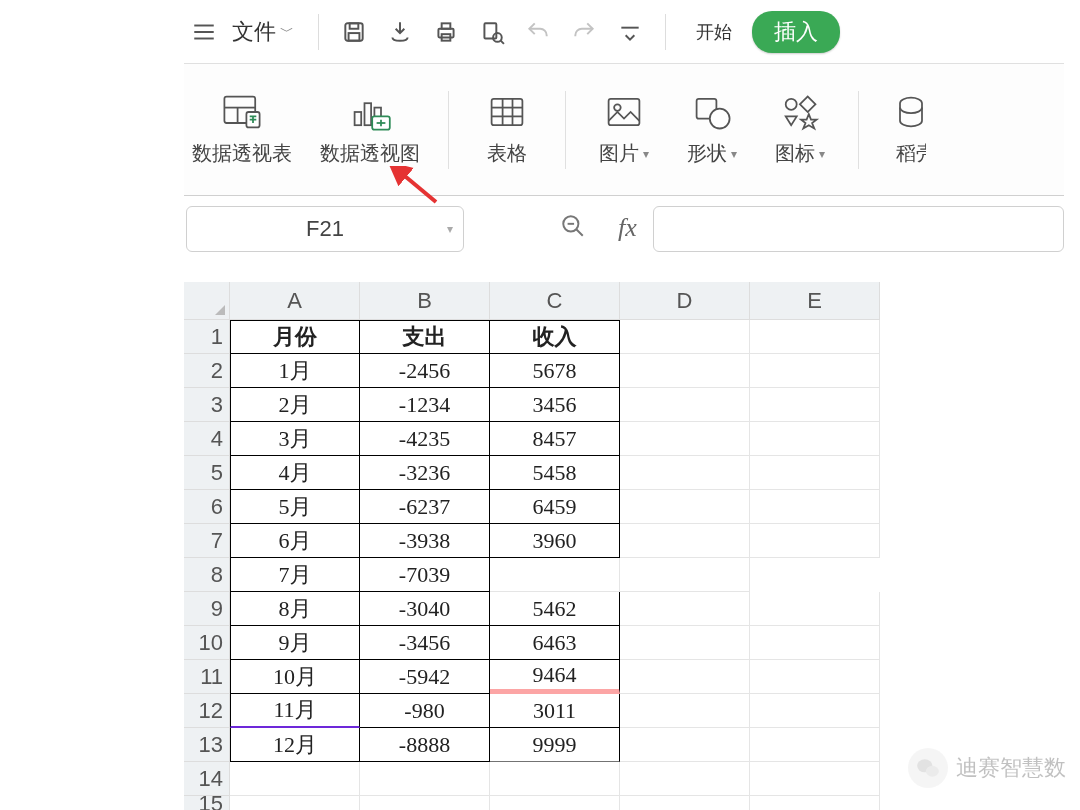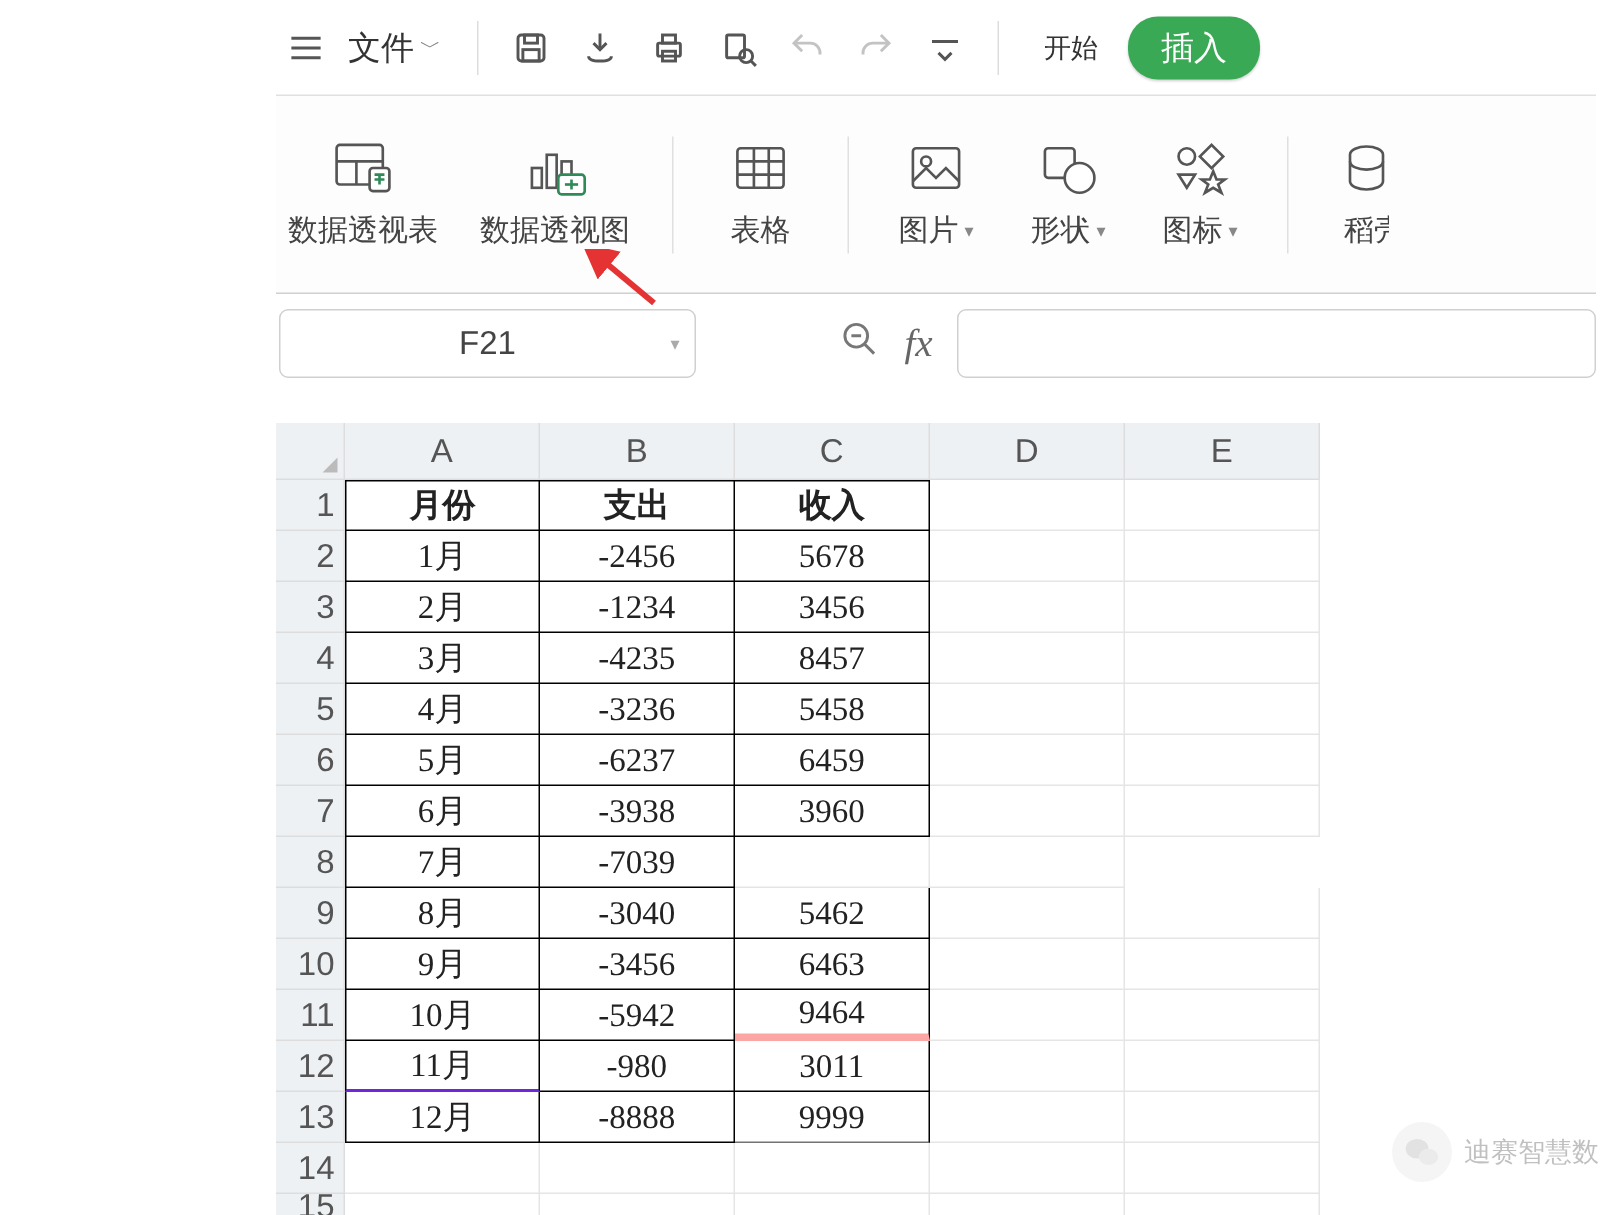--- a/index.html
+++ b/index.html
@@ -74,21 +74,21 @@
     padding:6px 0 0 2px;
   }
   .name-box {
     width:278px;height:46px;border:1px solid #d0d0d0;border-radius:6px;
     display:flex;align-items:center;justify-content:center;
     font-size:22px;color:#444;position:relative;
     background:#fff;
   }
   .name-box .chev { position:absolute;right:10px;font-size:12px;color:#aaa; }
   .nb-gap { width:96px; }
-  .fx-icons { display:flex;align-items:center;gap:17px;font-size:24px;color:#777;font-style:italic; }
+  .fx-icons { display:flex;align-items:flex-start;gap:32px;font-size:24px;color:#777;font-style:italic; }
   .fx-icons svg { width:26px;height:26px;fill:none;stroke:#777;stroke-width:1.8; }
   .formula-bar {
     flex:1;height:46px;border:1px solid #d0d0d0;border-radius:6px;margin-left:16px;
     background:#fff;
   }
   
   .grid-area {
     position:absolute;left:184px;top:282px;right:0;bottom:0;
     background:#fff;
     overflow:hidden;
@@ -109,21 +109,21 @@
   .b-r { border-right:1px solid #000 !important; }
   .b-b { border-bottom:1px solid #000 !important; }
   .hdr-cell { font-weight:600; }
   
   .red-arrow {
     position:absolute;left:350px;top:166px;width:90px;height:40px;pointer-events:none;
     z-index:50;
   }
   .watermark {
     position:absolute;right:14px;bottom:22px;display:flex;align-items:center;gap:8px;
-    opacity:.28;font-size:18px;color:#222;pointer-events:none;
+    opacity:.28;font-size:22px;color:#222;pointer-events:none;
   }
   .watermark .wm-ic {
     width:40px;height:40px;border-radius:50%;background:#ddd;display:flex;align-items:center;justify-content:center;
   }
 </style>
 </head>
 <body>
 
 <div class="toolbar-row">
   <span class="hamburger">

